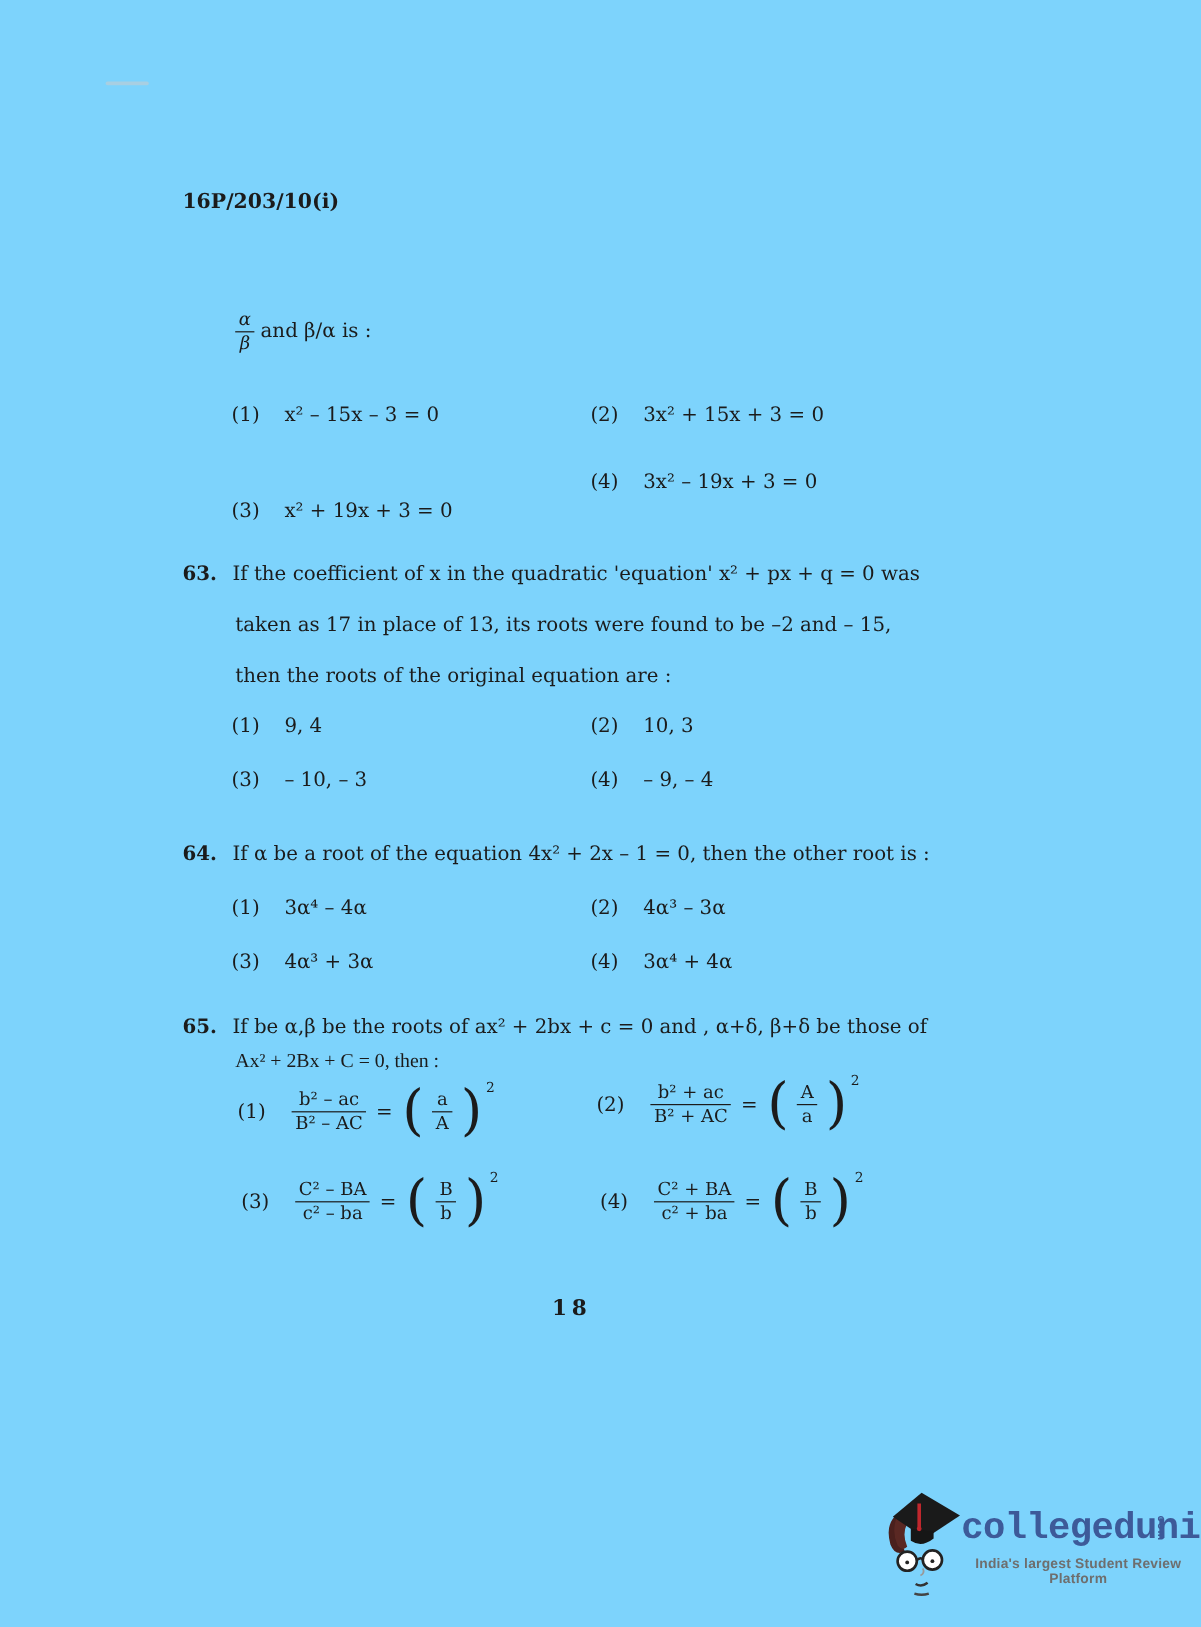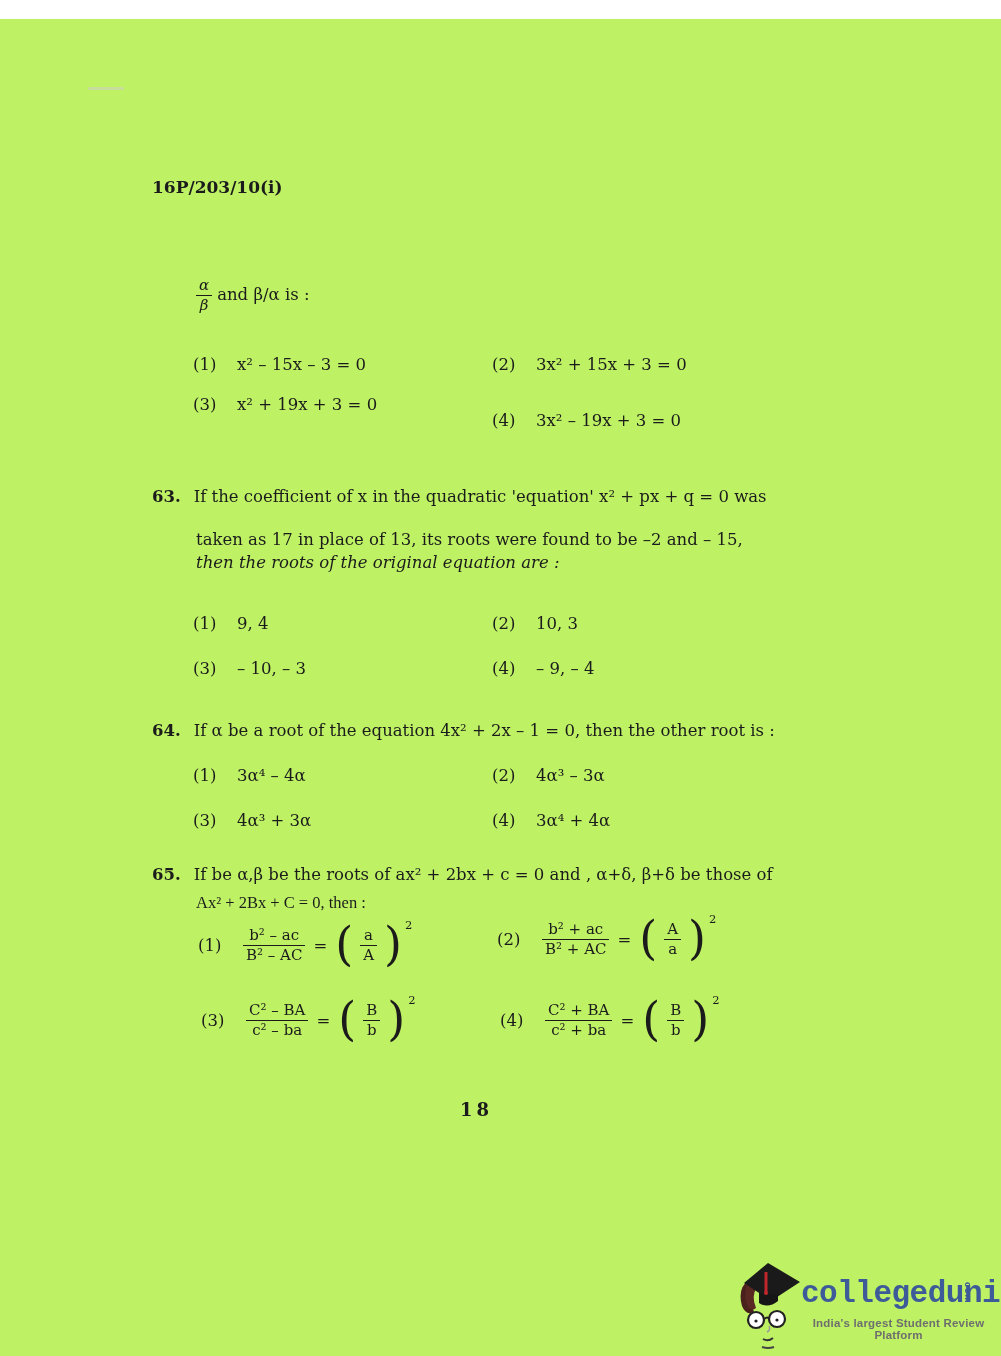--- a/index.html
+++ b/index.html
@@ -5,21 +5,21 @@
   * { box-sizing: border-box; }
   html,body { margin:0; padding:0; }
   body {
     width:1001px; height:1356px;
     background:#ffffff;
     position:relative;
     overflow:hidden;
     font-family:"DejaVu Serif", serif;
     color:#1b1b1b;
   }
-  .page { position:absolute; inset:0; background:#bef264;margin-top:19px; }
+  .page { position:absolute; inset:0; background:#7dd3fc; }
   .line { position:absolute; white-space:nowrap; font-size:16.5px; line-height:1.25; }
   .qnum { font-weight:bold; margin-right:13px; }
   .hdr  { font-weight:bold; font-size:17px; }
   .opt  { position:absolute; white-space:nowrap; font-size:16.5px; }
   .opt .lbl { display:inline-block; width:44px; }
   .fracline { display:flex; align-items:center; }
   .frac { display:inline-flex; flex-direction:column; text-align:center; font-size:15px; line-height:1.15; }
   .frac .num { padding:0 3px 1px; }
   .frac .den { border-top:1.4px solid #1b1b1b; padding:1px 3px 0; }
   .greek { font-style:italic; font-size:15px; }
@@ -51,32 +51,32 @@
       <span class="den">β</span>
     </span>
     <span style="margin-left:5px; font-style:normal;">and β/α is :</span>
   </div>
   <div class="opt" style="left:193px; top:336px;">
     <span class="lbl">(1)</span><span>x² – 15x – 3 = 0</span>
   </div>
   <div class="opt" style="left:492px; top:336px;">
     <span class="lbl">(2)</span><span>3x² + 15x + 3 = 0</span>
   </div>
-  <div class="opt" style="left:193px; top:376px;">
+  <div class="opt" style="left:193px; top:416px;">
     <span class="lbl">(3)</span><span>x² + 19x + 3 = 0</span>
   </div>
   <div class="opt" style="left:492px; top:392px;">
     <span class="lbl">(4)</span><span>3x² – 19x + 3 = 0</span>
   </div>
 
   <div class="line" style="left:152px; top:468px;">
     <span class="qnum">63.</span><span>If the coefficient of x in the quadratic 'equation' x² + px + q = 0 was</span>
   </div>
   <div class="line" style="left:196px; top:511px;">taken as 17 in place of 13, its roots were found to be  –2 and – 15,</div>
-  <div class="line" style="left:196px; top:534px;font-style:italic;">then the roots of the original equation are :</div>
+  <div class="line" style="left:196px; top:553px;">then the roots of the original equation are :</div>
   <div class="opt" style="left:193px; top:595px;">
     <span class="lbl">(1)</span><span>9, 4</span>
   </div>
   <div class="opt" style="left:492px; top:595px;">
     <span class="lbl">(2)</span><span>10, 3</span>
   </div>
   <div class="opt" style="left:193px; top:640px;">
     <span class="lbl">(3)</span><span>– 10, – 3</span>
   </div>
   <div class="opt" style="left:492px; top:640px;">

